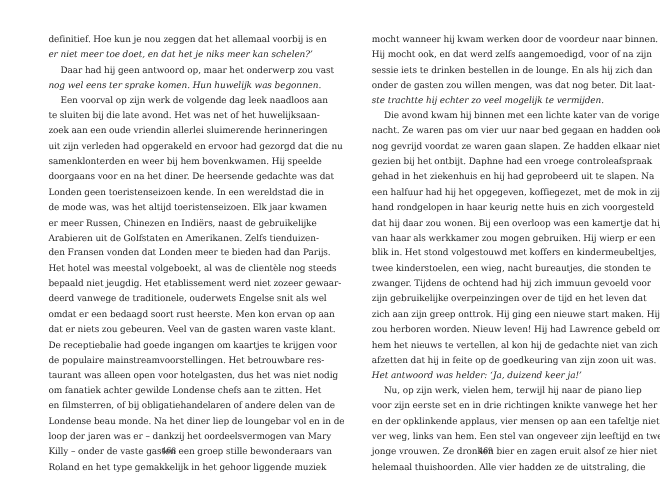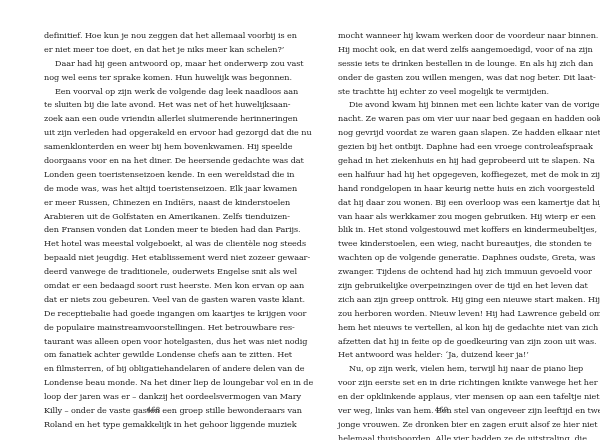--- a/index.html
+++ b/index.html
@@ -11,21 +11,21 @@
     .spread { position: relative; width: 600px; height: 440px; }
     .page { position: absolute; top: 29px; width: 219px; }
     .page.left { left: 44px; }
     .page.right { left: 338px; }
     .line {
       display: block; height: 13.9px; line-height: 13.9px;
       font-size: 8.1px; white-space: nowrap;
       text-align: justify; text-align-last: justify;
       letter-spacing: -0.08px;
     }
-    .line.last { text-align-last: left; }
+    .line.last { text-align-last: left; font-style: italic; }
     .line.indent { padding-left: 11px; }
     .folio {
       position: absolute; top: 406px; width: 219px; text-align: center;
       font-size: 7px; color: #333;
     }
     .folio.left { left: 44px; }
     .folio.right { left: 332px; }
   </style>
 </head>
 <body>
@@ -37,21 +37,21 @@
       <span class="line indent">Daar had hij geen antwoord op, maar het onderwerp zou vast</span>
       <span class="line last">nog wel eens ter sprake komen. Hun huwelijk was begonnen.</span>
       <span class="line indent">Een voorval op zijn werk de volgende dag leek naadloos aan</span>
       <span class="line">te sluiten bij die late avond. Het was net of het huwelijksaan-</span>
       <span class="line">zoek aan een oude vriendin allerlei sluimerende herinneringen</span>
       <span class="line">uit zijn verleden had opgerakeld en ervoor had gezorgd dat die nu</span>
       <span class="line">samenklonterden en weer bij hem bovenkwamen. Hij speelde</span>
       <span class="line">doorgaans voor en na het diner. De heersende gedachte was dat</span>
       <span class="line">Londen geen toeristenseizoen kende. In een wereldstad die in</span>
       <span class="line">de mode was, was het altijd toeristenseizoen. Elk jaar kwamen</span>
-      <span class="line">er meer Russen, Chinezen en Indiërs, naast de kinderstoelen</span>
+      <span class="line">er meer Russen, Chinezen en Indiërs, naast de gebruikelijke</span>
       <span class="line">Arabieren uit de Golfstaten en Amerikanen. Zelfs tienduizen-</span>
       <span class="line">den Fransen vonden dat Londen meer te bieden had dan Parijs.</span>
       <span class="line">Het hotel was meestal volgeboekt, al was de clientèle nog steeds</span>
       <span class="line">bepaald niet jeugdig. Het etablissement werd niet zozeer gewaar-</span>
       <span class="line">deerd vanwege de traditionele, ouderwets Engelse snit als wel</span>
       <span class="line">omdat er een bedaagd soort rust heerste. Men kon ervan op aan</span>
       <span class="line">dat er niets zou gebeuren. Veel van de gasten waren vaste klant.</span>
       <span class="line">De receptiebalie had goede ingangen om kaartjes te krijgen voor</span>
       <span class="line">de populaire mainstreamvoorstellingen. Het betrouwbare res-</span>
       <span class="line">taurant was alleen open voor hotelgasten, dus het was niet nodig</span>
@@ -74,21 +74,20 @@
       <span class="line">nacht. Ze waren pas om vier uur naar bed gegaan en hadden ook</span>
       <span class="line">nog gevrijd voordat ze waren gaan slapen. Ze hadden elkaar niet</span>
       <span class="line">gezien bij het ontbijt. Daphne had een vroege controleafspraak</span>
       <span class="line">gehad in het ziekenhuis en hij had geprobeerd uit te slapen. Na</span>
       <span class="line">een halfuur had hij het opgegeven, koffiegezet, met de mok in zijn</span>
       <span class="line">hand rondgelopen in haar keurig nette huis en zich voorgesteld</span>
       <span class="line">dat hij daar zou wonen. Bij een overloop was een kamertje dat hij</span>
       <span class="line">van haar als werkkamer zou mogen gebruiken. Hij wierp er een</span>
       <span class="line">blik in. Het stond volgestouwd met koffers en kindermeubeltjes,</span>
       <span class="line">twee kinderstoelen, een wieg, nacht bureautjes, die stonden te</span>
-      <span class="line">wachten op de volgende generatie. Daphnes oudste, Greta, was</span>
       <span class="line">zwanger. Tijdens de ochtend had hij zich immuun gevoeld voor</span>
       <span class="line">zijn gebruikelijke overpeinzingen over de tijd en het leven dat</span>
       <span class="line">zich aan zijn greep onttrok. Hij ging een nieuwe start maken. Hij</span>
       <span class="line">zou herboren worden. Nieuw leven! Hij had Lawrence gebeld om</span>
       <span class="line">hem het nieuws te vertellen, al kon hij de gedachte niet van zich</span>
       <span class="line">afzetten dat hij in feite op de goedkeuring van zijn zoon uit was.</span>
       <span class="line last">Het antwoord was helder: ‘Ja, duizend keer ja!’</span>
       <span class="line indent">Nu, op zijn werk, vielen hem, terwijl hij naar de piano liep</span>
       <span class="line">voor zijn eerste set en in drie richtingen knikte vanwege het her</span>
       <span class="line">en der opklinkende applaus, vier mensen op aan een tafeltje niet</span>

